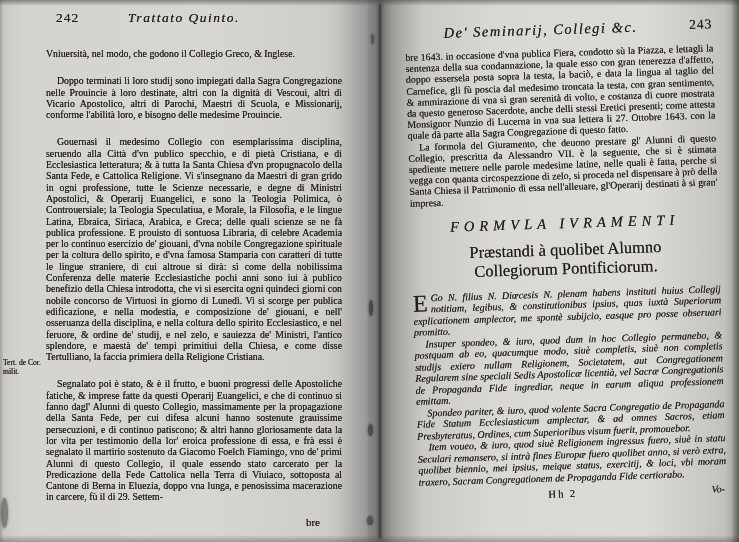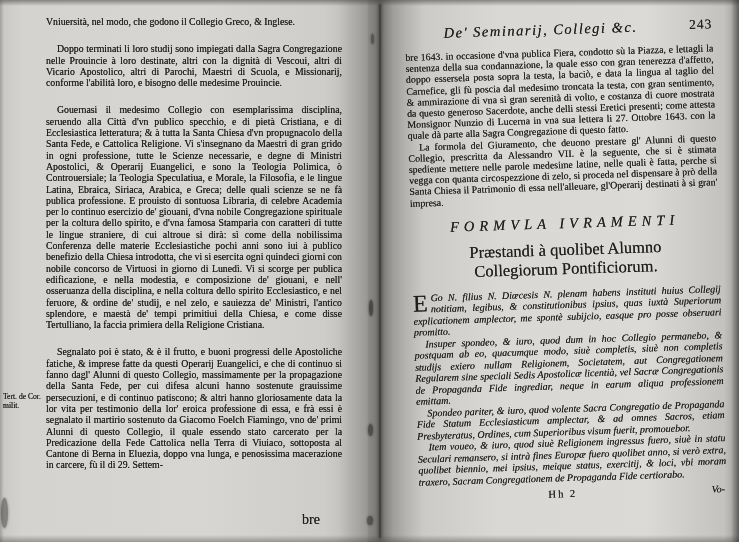--- a/index.html
+++ b/index.html
@@ -16,22 +16,22 @@
   .pg-header{position:relative;height:22px;margin-top:10px;font-size:13.5px;}
   .pg-num{font-size:13.5px;letter-spacing:1px;}
   .run-title{font-style:italic;letter-spacing:1.5px;}
   #left-header .pg-num{position:absolute;left:56px;top:0;}
   #left-header .run-title{position:absolute;left:0;right:0;text-align:center;top:0;}
   #left-body{margin:2px 10px 0 30px;text-align:justify;
              font-size:9.8px;line-height:11.3px;}
   #left-body p{margin:16px;}
   #left-body p.indent{text-indent:11px;}
   #margin-note{position:absolute;left:3px;top:358px;width:42px;
-               font-size:7.6px;line-height:9px;text-align:left;margin-top:34px;}
-  .catchword{position:absolute;font-size:14px;}
+               font-size:7.6px;line-height:9px;text-align:left;}
+  .catchword{position:absolute;font-size:11px;}
   #catchword-left{right:48px;bottom:14px;}
   
   #right-inner{position:absolute;left:36px;top:16px;width:308px;
                transform:rotate(-1.8deg);transform-origin:0 0;}
   #right-header{position:relative;height:24px;font-size:14px;}
   #right-header .run-title{position:absolute;left:0;right:36px;text-align:center;top:0;font-size:14.5px;}
   #right-header .pg-num{position:absolute;right:0;top:0;}
   #right-body{text-align:justify;font-size:9.9px;line-height:11.2px;margin-top:2px;}
   #right-body p{margin:0;}
   #right-body p.indent{text-indent:11px;}
@@ -69,20 +69,24 @@
   #mark-3{left:367px;top:516px;width:6px;height:9px;opacity:.55;}
   #mark-4{left:371px;top:34px;width:3px;height:10px;opacity:.5;}
   #smudge-bl{left:1px;top:498px;width:7px;height:30px;opacity:.45;}
 </style>
 </head>
 <body>
 
 <div id="scan">
 
   <div class="page" id="left-page">
+    <div class="pg-header ink" id="left-header">
+      <span class="pg-num">242</span>
+      <span class="run-title">Trattato Quinto.</span>
+    </div>
     <div id="left-body" class="ink">
       <p>Vniuersità, nel modo, che godono il Collegio Greco, &amp; Inglese.</p>
       <p class="indent">Doppo terminati li loro studij sono impiegati dalla Sagra Congregazione nelle Prouincie à loro destinate, altri con la dignità di Vescoui, altri di Vicario Apostolico, altri di Parochi, Maestri di Scuola, e Missionarij, conforme l'abilità loro, e bisogno delle medesime Prouincie.</p>
       <p class="indent">Gouernasi il medesimo Collegio con esemplarissima disciplina, seruendo alla Città d'vn publico specchio, e di pietà Cristiana, e di Ecclesiastica letteratura; &amp; à tutta la Santa Chiesa d'vn propugnacolo della Santa Fede, e Cattolica Religione. Vi s'insegnano da Maestri di gran grido in ogni professione, tutte le Scienze necessarie, e degne di Ministri Apostolici, &amp; Operarij Euangelici, e sono la Teologia Polimica, ò Controuersiale; la Teologia Speculatiua, e Morale, la Filosofia, e le lingue Latina, Ebraica, Siriaca, Arabica, e Greca; delle quali scienze se ne fà publica professione. E prouisto di sontuosa Libraria, di celebre Academia per lo continuo esercizio de' giouani, d'vna nobile Congregazione spirituale per la coltura dello spirito, e d'vna famosa Stamparia con caratteri di tutte le lingue straniere, di cui altroue si dirà: sì come della nobilissima Conferenza delle materie Ecclesiastiche pochi anni sono iui à publico benefizio della Chiesa introdotta, che vi si esercita ogni quindeci giorni con nobile concorso de Virtuosi in giorno di Lunedì. Vi si scorge per publica edificazione, e nella modestia, e composizione de' giouani, e nell' osseruanza della disciplina, e nella coltura dello spirito Ecclesiastico, e nel feruore, &amp; ordine de' studij, e nel zelo, e sauiezza de' Ministri, l'antico splendore, e maestà de' tempi primitiui della Chiesa, e come disse Tertulliano, la faccia primiera della Religione Cristiana.</p>
       <p class="indent">Segnalato poi è stato, &amp; è il frutto, e buoni progressi delle Apostoliche fatiche, &amp; imprese fatte da questi Operarij Euangelici, e che di continuo si fanno dagl' Alunni di questo Collegio, massimamente per la propagazione della Santa Fede, per cui difesa alcuni hanno sostenute grauissime persecuzioni, e di continuo patiscono; &amp; altri hanno gloriosamente data la lor vita per testimonio della lor' eroica professione di essa, e frà essi è segnalato il martirio sostenuto da Giacomo Foelch Fiamingo, vno de' primi Alunni di questo Collegio, il quale essendo stato carcerato per la Predicazione della Fede Cattolica nella Terra di Viuiaco, sottoposta al Cantone di Berna in Eluezia, doppo vna lunga, e penosissima macerazione in carcere, fù il dì 29. Settem-</p>
     </div>
     <div id="margin-note" class="ink">Tert. de Cor. milit.</div>
     <div class="catchword ink" id="catchword-left">bre</div>
   </div>
 

